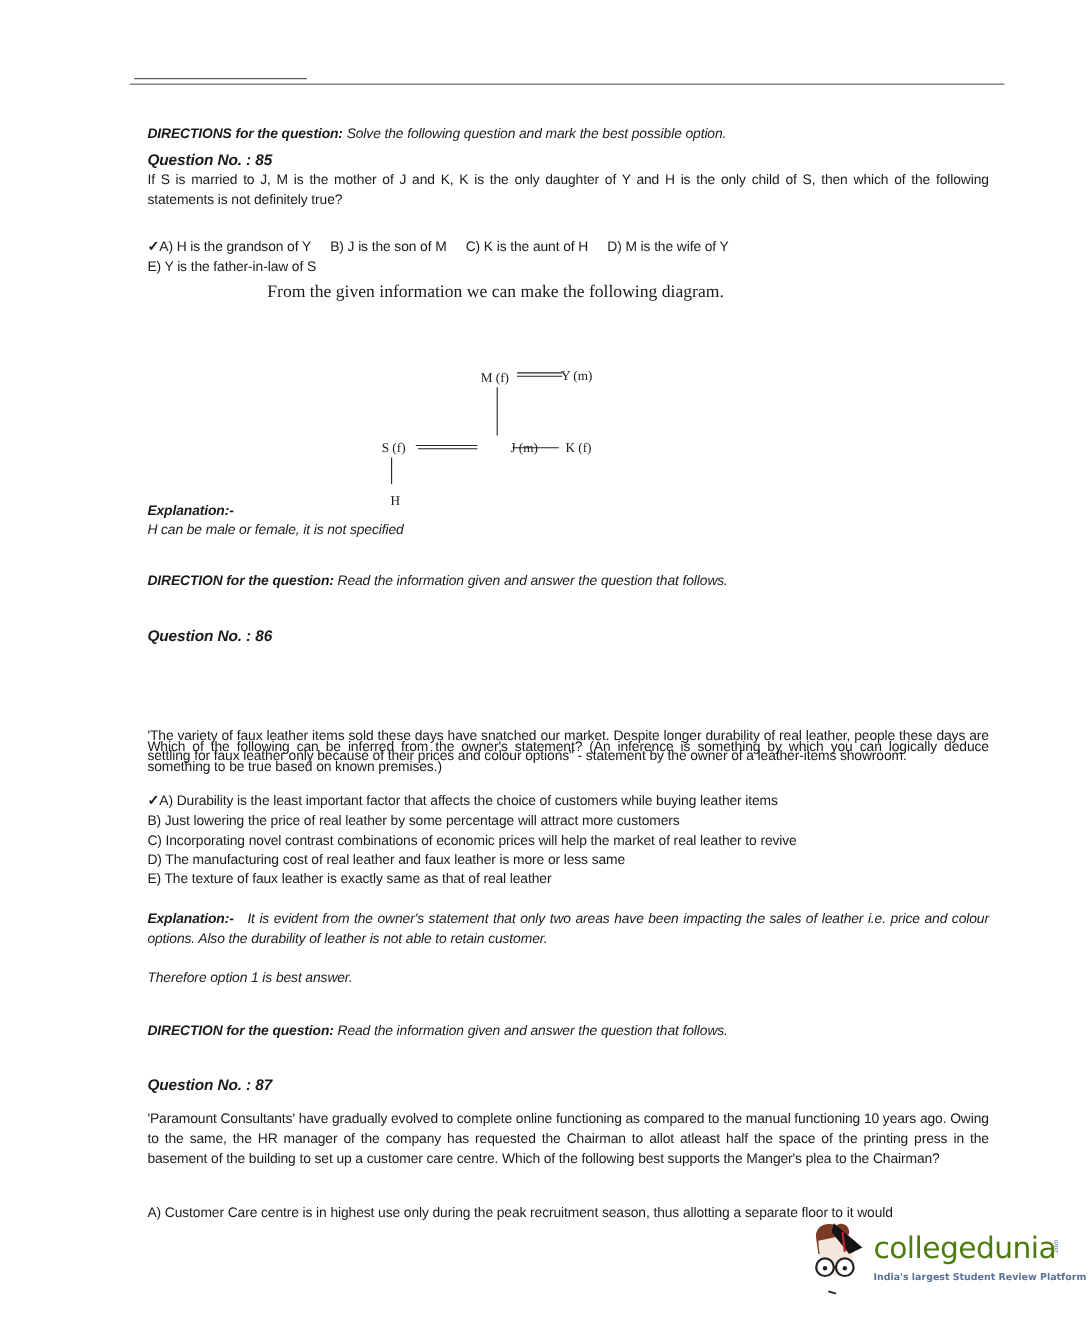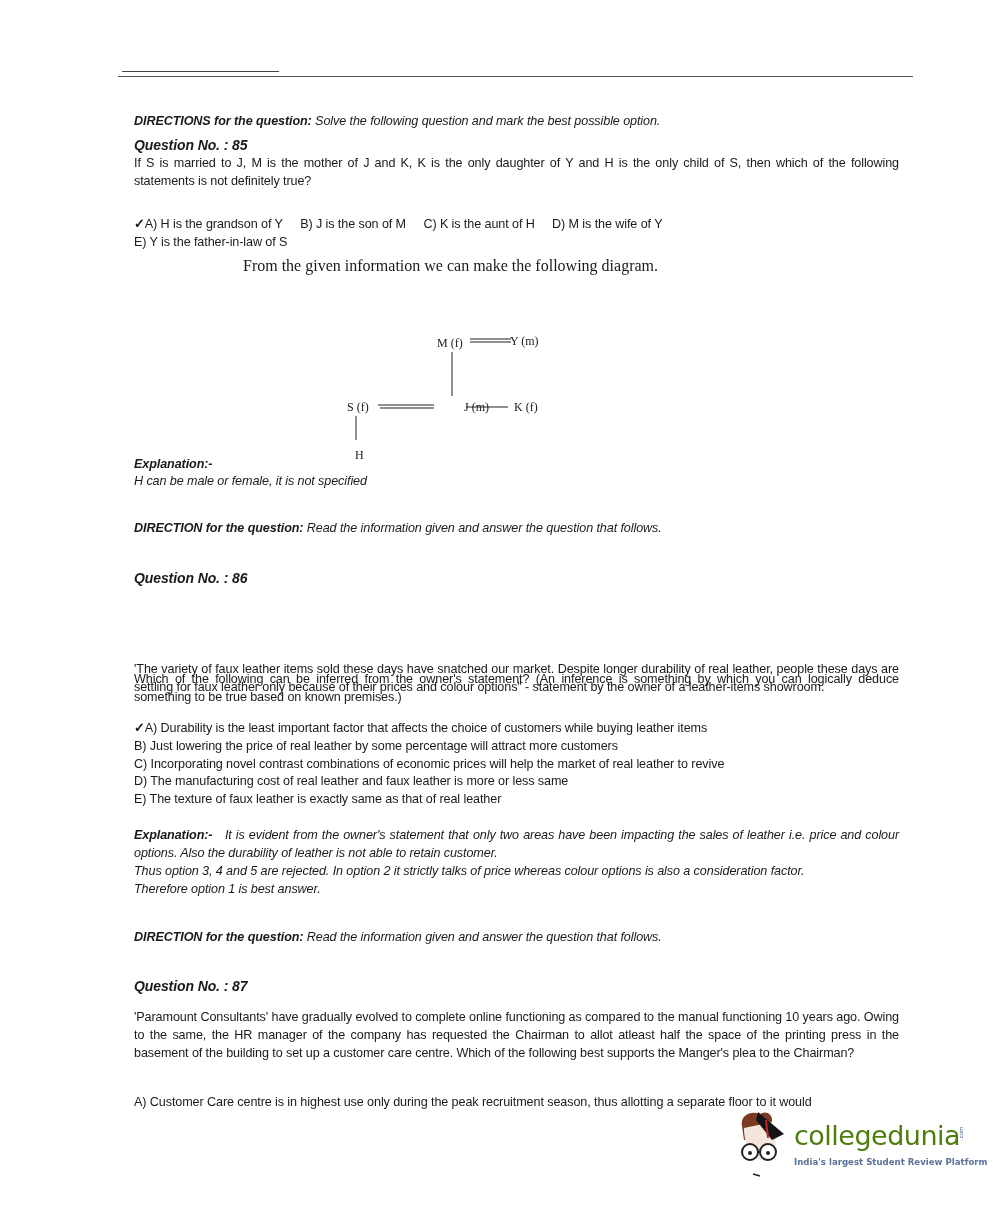--- a/index.html
+++ b/index.html
@@ -79,21 +79,21 @@
 <div class="abs opt-line txt" style="top:719px;">
   <span class="check" style="margin-right:0">✓</span><span style="margin-right:0">A) Durability is the least important factor that affects the choice of customers while buying leather items</span>
 </div>
 <div class="abs opt-line txt" style="top:737px;">B) Just lowering the price of real leather by some percentage will attract more customers</div>
 <div class="abs opt-line txt" style="top:755px;">C) Incorporating novel contrast combinations of economic prices will help the market of real leather to revive</div>
 <div class="abs opt-line txt" style="top:772px;">D) The manufacturing cost of real leather and faux leather is more or less same</div>
 <div class="abs opt-line txt" style="top:790px;">E) The texture of faux leather is exactly same as that of real leather</div>
 
 <div class="abs para txt italic" style="top:826px;">
   <span class="expl-label">Explanation:-</span>&nbsp;&nbsp;&nbsp;<span>It is evident from the owner's statement that only two areas have been impacting the sales of leather i.e. price and colour options. Also the durability of leather is not able to retain customer.</span><br>
-  <span>Thus option 3, 4 and 5 are rejected. In option 2 it strictly talks of price whereas colour options is also a consideration factor.</span><br>
+  <br>
   <span>Therefore option 1 is best answer.</span>
 </div>
 
 <div class="abs dir txt" style="top:928px;">
   <b>DIRECTION for the question:</b><span> Read the information given and answer the question that follows.</span>
 </div>
 <div class="abs qno txt" style="top:977px;text-align:center;">Question No. : 87</div>
 <div class="abs para txt" style="top:1008px;">'Paramount Consultants' have gradually evolved to complete online functioning as compared to the manual functioning 10 years ago. Owing to the same, the HR manager of the company has requested the Chairman to allot atleast half the space of the printing press in the basement of the building to set up a customer care centre. Which of the following best supports the Manger's plea to the Chairman?</div>
 <div class="abs opt-line txt" style="top:1093px;">A) Customer Care centre is in highest use only during the peak recruitment season, thus allotting a separate floor to it would</div>
 

